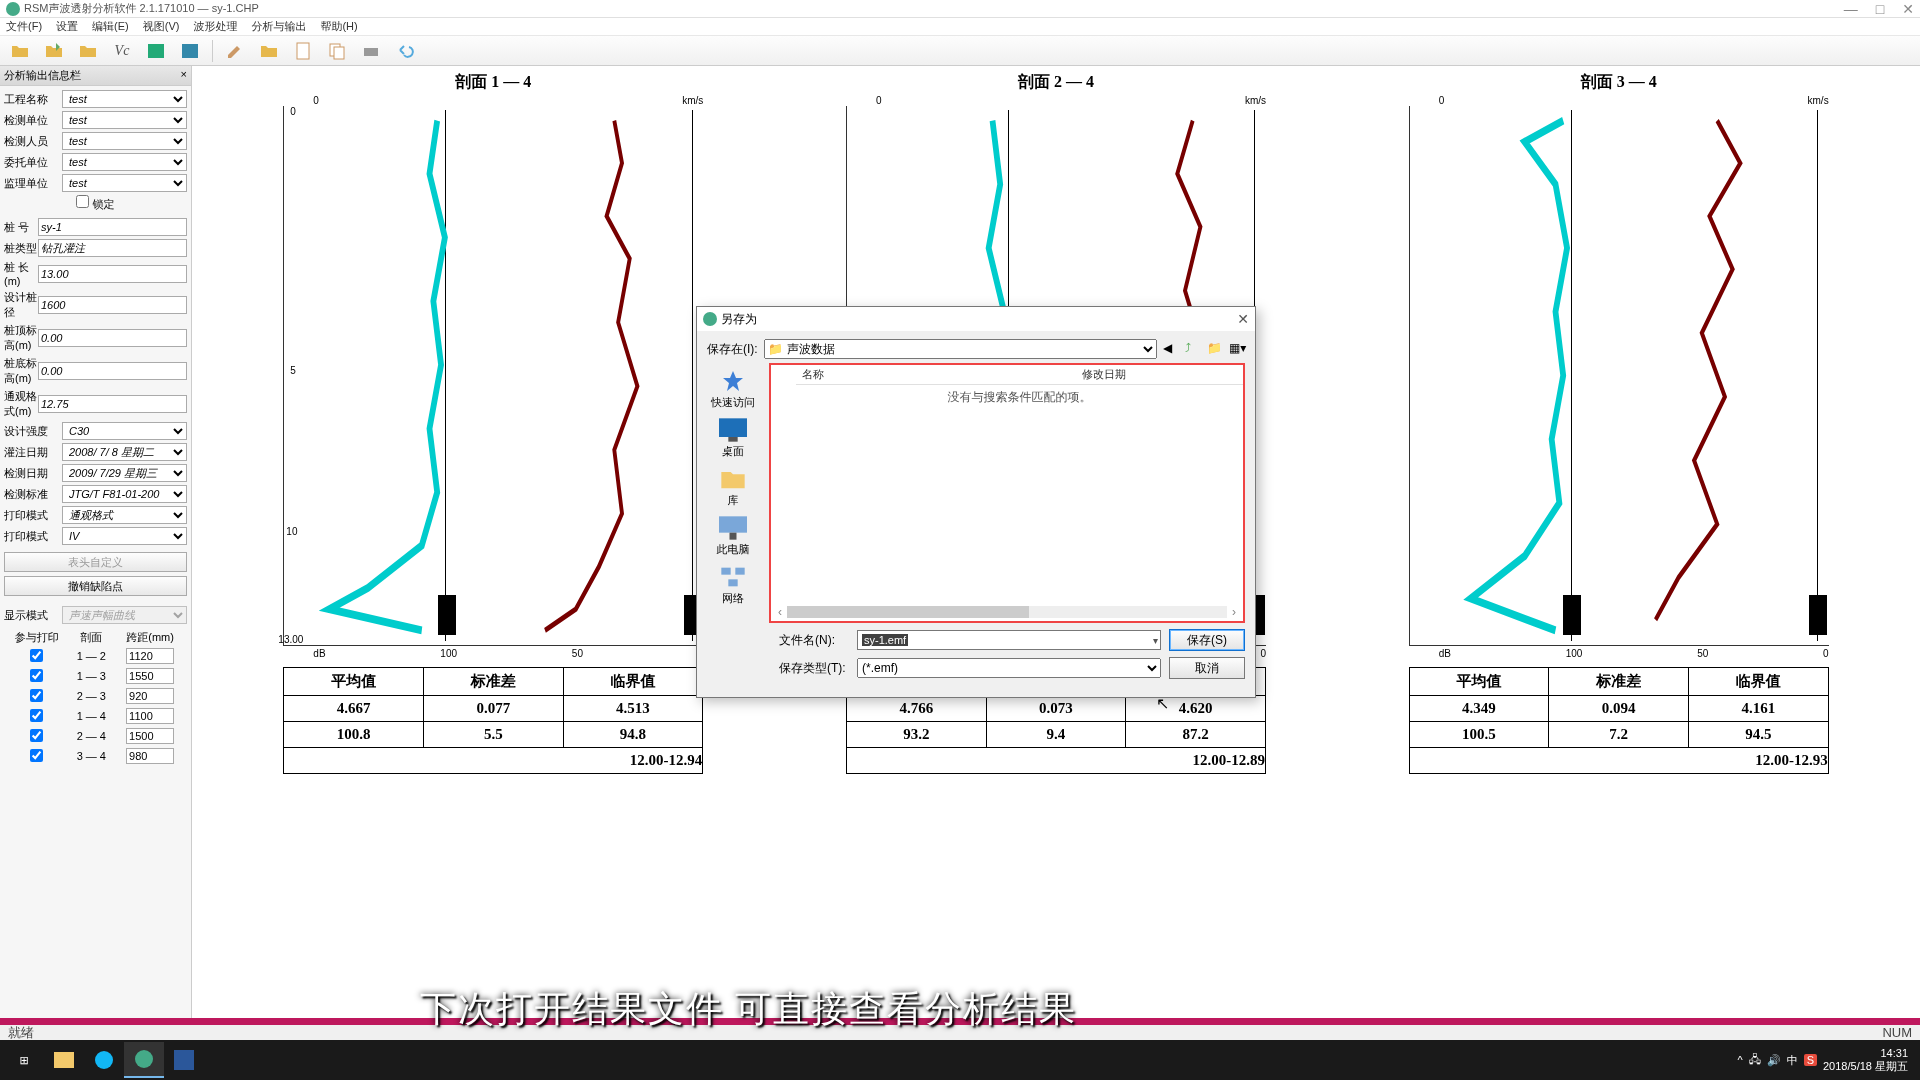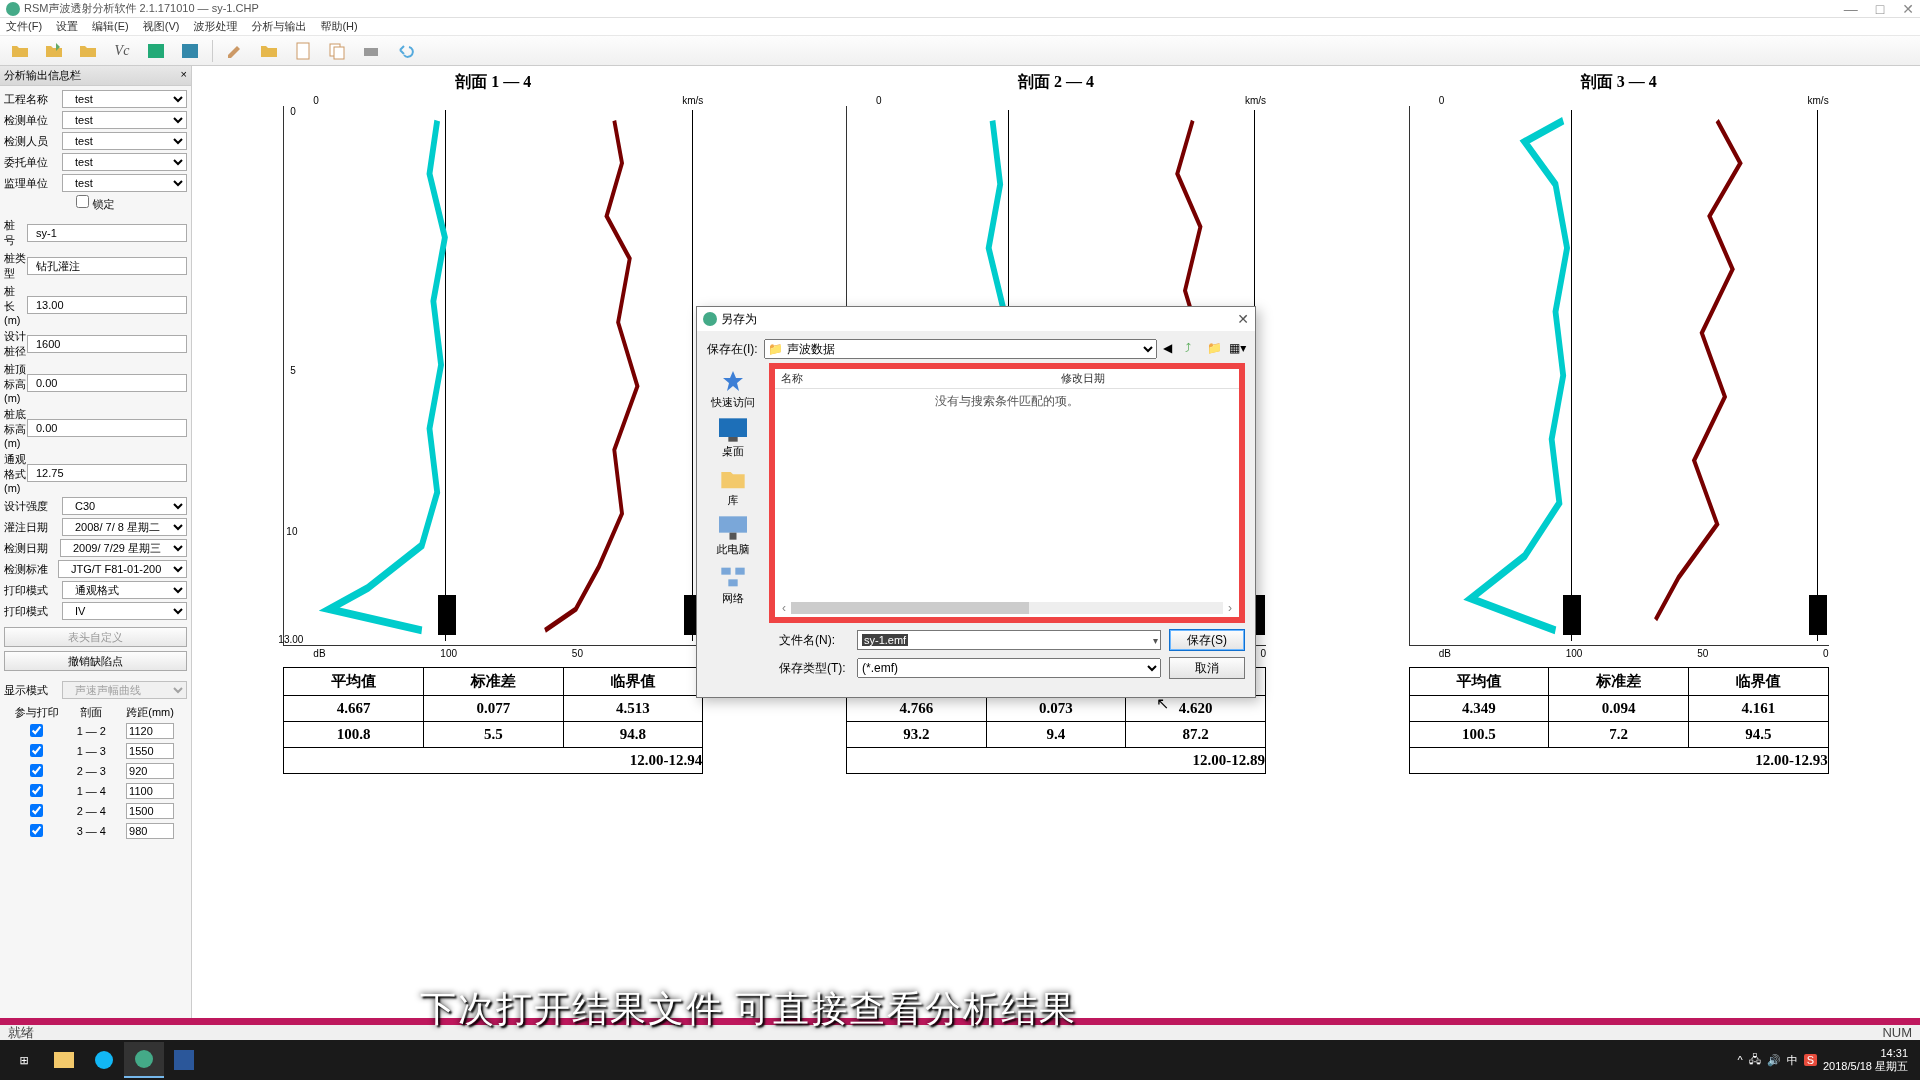--- a/index.html
+++ b/index.html
@@ -10,21 +10,21 @@
 .menubar { height: 18px; background: #fff; display: flex; align-items: center; padding: 0 6px; font-size: 11px; color: #333; gap: 14px; border-bottom: 1px solid #e8e8e8; }
 .toolbar { height: 30px; background: linear-gradient(#fdfdfd,#f0f0f0); border-bottom: 1px solid #ccc; display: flex; align-items: center; padding: 0 4px; gap: 2px; }
 .tb-btn { width: 32px; height: 26px; border: 1px solid transparent; display: flex; align-items: center; justify-content: center; border-radius: 3px; font-size: 14px; }
 .tb-ico { width: 20px; height: 20px; }
 .main { display: flex; height: calc(1080px - 18px - 18px - 30px - 22px - 40px); }
 .sidebar { width: 192px; border-right: 1px solid #ccc; background: #f6f6f6; display: flex; flex-direction: column; }
 .side-title { background: linear-gradient(#e8e8e8,#d8d8d8); font-size: 11px; padding: 2px 4px; display: flex; justify-content: space-between; border-bottom: 1px solid #ccc; }
 .side-body { flex: 1; overflow: auto; padding: 4px; font-size: 11px; }
 .form-row { display: flex; align-items: center; margin-bottom: 3px; }
 .form-row label { width: 58px; font-size: 11px; }
-.form-row input, .form-row select { flex: 1; height: 18px; font-size: 11px; border: 1px solid #aaa; padding: 0 8px; background: #fff; }
+.form-row input, .form-row select { flex: 1; height: 18px; font-size: 11px; border: 1px solid #aaa; padding: 0 2px; background: #fff; font-style: italic; }
 .lock-row { text-align: center; margin: 2px 0 6px; }
 .btn-wide { width: 100%; height: 20px; font-size: 11px; background: linear-gradient(#fdfdfd,#e8e8e8); border: 1px solid #aaa; margin-top: 4px; }
 .print-table { width: 100%; font-size: 11px; margin-top: 4px; }
 .print-table th { font-weight: normal; }
 .print-table td { text-align: center; padding: 1px; }
 .print-table input.span { width: 48px; height: 16px; border: 1px solid #aaa; font-size: 11px; text-align: left; padding-left: 2px; }
 .canvas { flex: 1; background: #fff; position: relative; overflow: hidden; }
 .profiles { display: flex; justify-content: space-around; padding: 6px 20px 0; }
 .profile { width: 420px; }
 .prof-title { text-align: center; font-size: 16px; font-weight: bold; font-family: SimSun; margin-bottom: 2px; }
@@ -51,21 +51,21 @@
 .dlg-title { height: 24px; background: #fff; display: flex; align-items: center; padding: 0 6px; font-size: 12px; }
 .dlg-title .dlg-icon { width: 14px; height: 14px; background: #4a8; border-radius: 50%; margin-right: 4px; }
 .dlg-title .dlg-x { margin-left: auto; font-size: 14px; color: #555; }
 .dlg-top { display: flex; align-items: center; padding: 8px 10px 4px; gap: 6px; font-size: 12px; }
 .dlg-top select { flex: 1; height: 20px; font-size: 12px; }
 .dlg-top .nav-ico { width: 16px; height: 16px; }
 .dlg-body { display: flex; }
 .dlg-places { width: 72px; background: #f0f0f0; display: flex; flex-direction: column; align-items: center; padding: 6px 0; gap: 8px; }
 .place { display: flex; flex-direction: column; align-items: center; font-size: 11px; gap: 2px; }
 .place .pico { width: 28px; height: 24px; }
-.dlg-list { flex: 1; background: #fff; border: 6px solid #ef4444; height: 260px; margin-right: 10px; position: relative; font-size: 12px; }
+.dlg-list { flex: 1; background: #fff; border: 2px solid #ef4444; height: 260px; margin-right: 10px; position: relative; font-size: 12px; padding-left: 25px; }
 .dlg-list .hdr { display: flex; border-bottom: 1px solid #e0e0e0; font-size: 11px; color: #333; }
 .dlg-list .hdr span:first-child { width: 280px; padding: 2px 6px; }
 .dlg-list .hdr span:last-child { flex: 1; padding: 2px 6px; }
 .dlg-list .empty { text-align: center; color: #555; font-size: 12px; margin-top: 4px; }
 .dlg-list .hscroll { position: absolute; left: 2px; right: 2px; bottom: 2px; height: 14px; display: flex; align-items: center; }
 .dlg-list .hscroll .ar { width: 14px; text-align: center; color: #888; }
 .dlg-list .hscroll .track { flex: 1; height: 12px; background: #eee; }
 .dlg-list .hscroll .thumb { width: 55%; height: 100%; background: #ccc; }
 .dlg-bottom { padding: 6px 10px 12px 82px; }
 .dlg-row { display: flex; align-items: center; gap: 8px; margin-bottom: 6px; font-size: 12px; }

